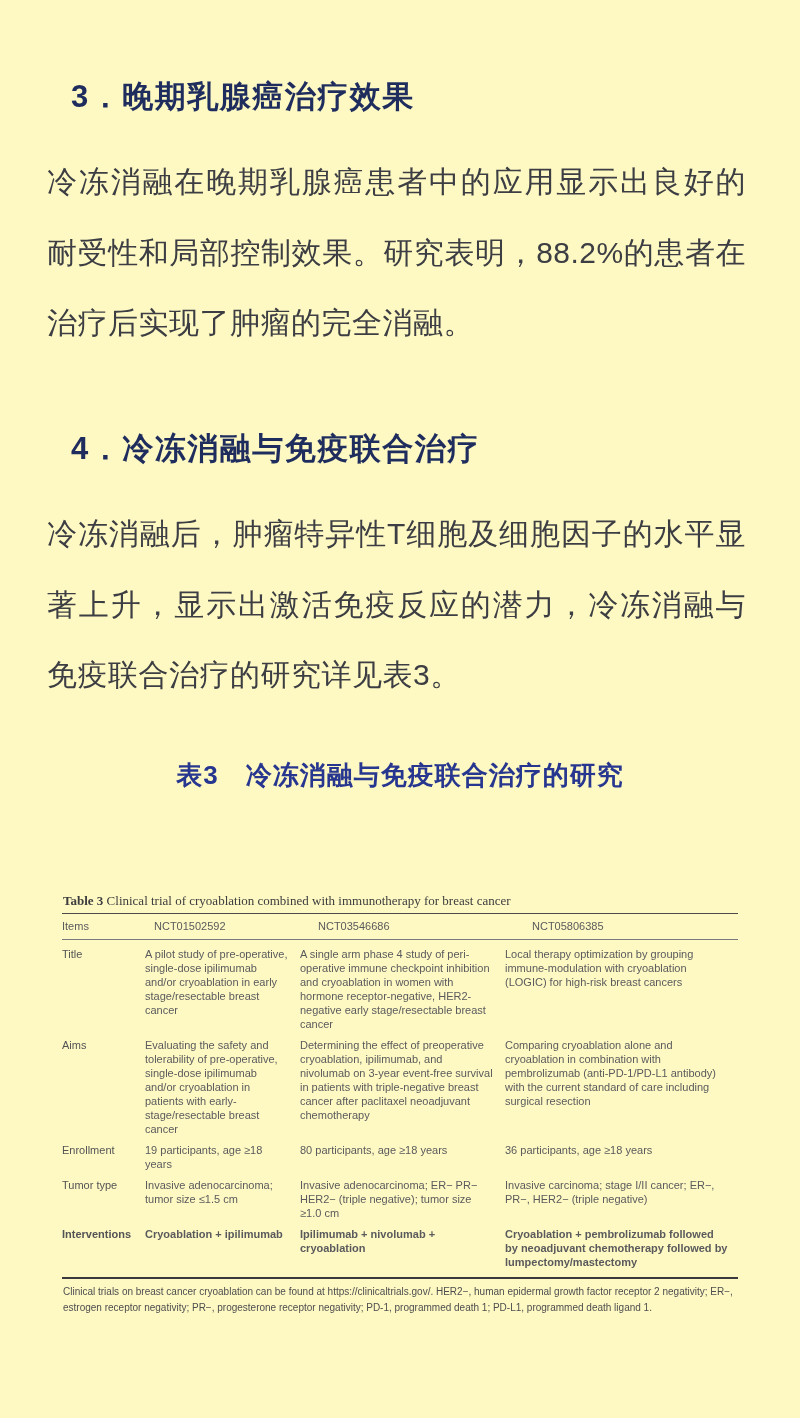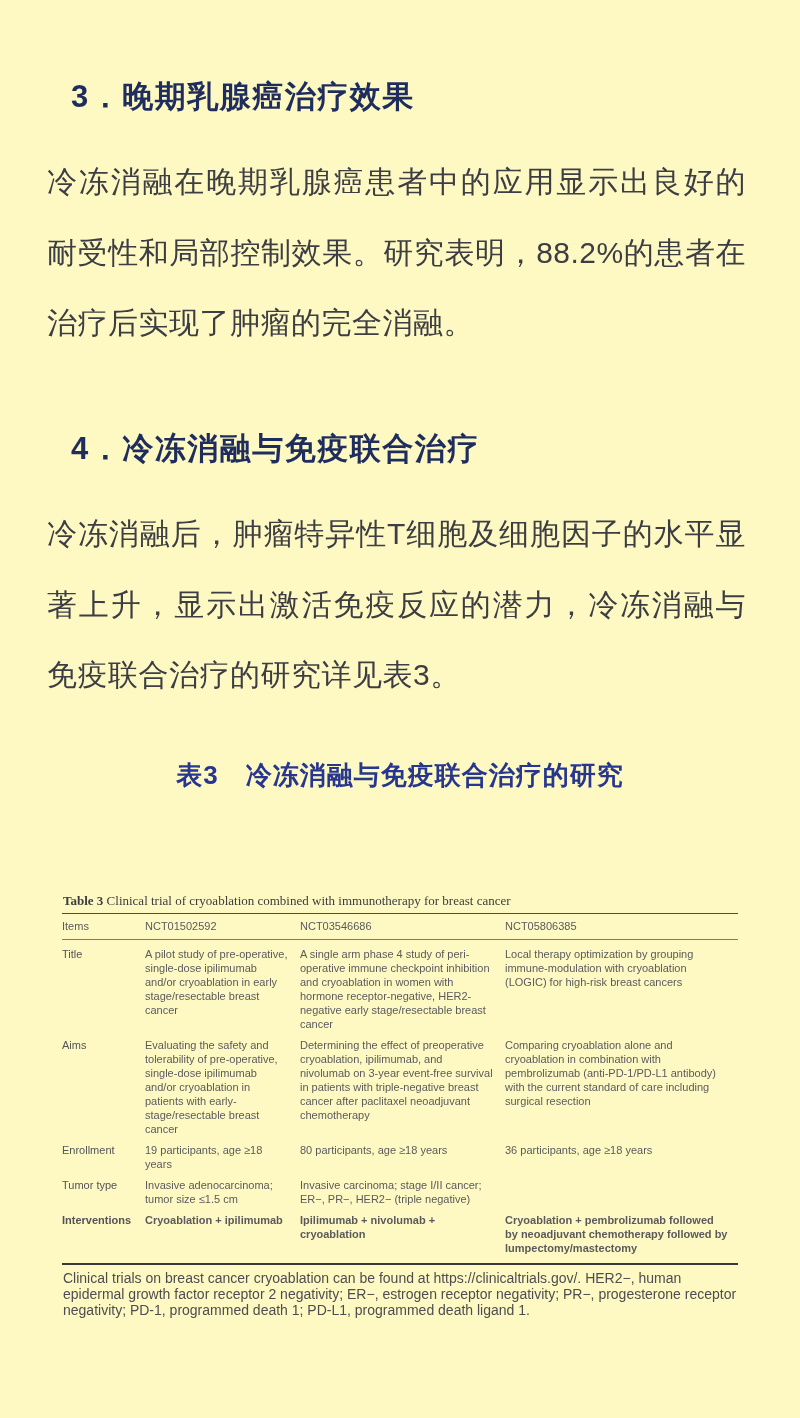--- a/index.html
+++ b/index.html
@@ -15,25 +15,25 @@
   .figure{position:absolute;left:62px;top:893px;width:676px;color:#5a5a5d;filter:blur(0.2px);}
   .fig-title{font-family:"Liberation Serif","DejaVu Serif",serif;font-size:13px;
         color:#3c3c3e;margin:0 0 4px 1px;}
   .fig-title .bold{font-weight:bold;}
   .rule-heavy{border:0;border-top:1.6px solid #4b4b4d;margin:0;}
   .rule-light{border:0;border-top:1px solid #7a7a7c;margin:0;}
   .rule-bottom{border:0;border-top:2px solid #3a3a3c;margin:0;}
   .trow{display:grid;grid-template-columns:83px 155px 205px 233px;
         font-size:11px;line-height:14px;}
   .trow > div{padding-right:10px;}
-  .thead-row{padding:5px 0 6px 0;align-items:center;}
+  .thead-row{padding:5px 0 6px 0;align-items:center;gap:9px;}
   .tbody-row{padding-top:7px;}
   .tbody-row:last-of-type{padding-bottom:8px;font-weight:bold;}
   .row-label{color:#535356;}
-  .footnote{font-size:14px;line-height:16px;color:#4d4d4f;margin:5px 0 0 1px;
+  .footnote{font-size:10px;line-height:16px;color:#4d4d4f;margin:5px 0 0 1px;
         text-align:left;}
 </style>
 </head>
 <body>
 
 <div class="page">
 
   <h2 class="sec-heading" style="top:50px;">3．晚期乳腺癌治疗效果</h2>
 
   <p class="para" style="top:117px;">冷冻消融在晚期乳腺癌患者中的应用显示出良好的耐受性和局部控制效果。研究表明，88.2%的患者在治疗后实现了肿瘤的完全消融。</p>
@@ -76,20 +76,21 @@
     <div class="trow tbody-row">
       <div class="row-label">Enrollment</div>
       <div>19 participants, age ≥18 years</div>
       <div>80 participants, age ≥18 years</div>
       <div>36 participants, age ≥18 years</div>
     </div>
 
     <div class="trow tbody-row">
       <div class="row-label">Tumor type</div>
       <div>Invasive adenocarcinoma; tumor size ≤1.5 cm</div>
+      <div>Invasive adenocarcinoma; ER− PR− HER2− (triple negative); tumor size ≥1.0 cm</div>
       <div>Invasive carcinoma; stage I/II cancer; ER−, PR−, HER2− (triple negative)</div>
     </div>
 
     <div class="trow tbody-row">
       <div class="row-label">Interventions</div>
       <div>Cryoablation + ipilimumab</div>
       <div>Ipilimumab + nivolumab + cryoablation</div>
       <div>Cryoablation + pembrolizumab followed by neoadjuvant chemotherapy followed by lumpectomy/mastectomy</div>
     </div>
 

